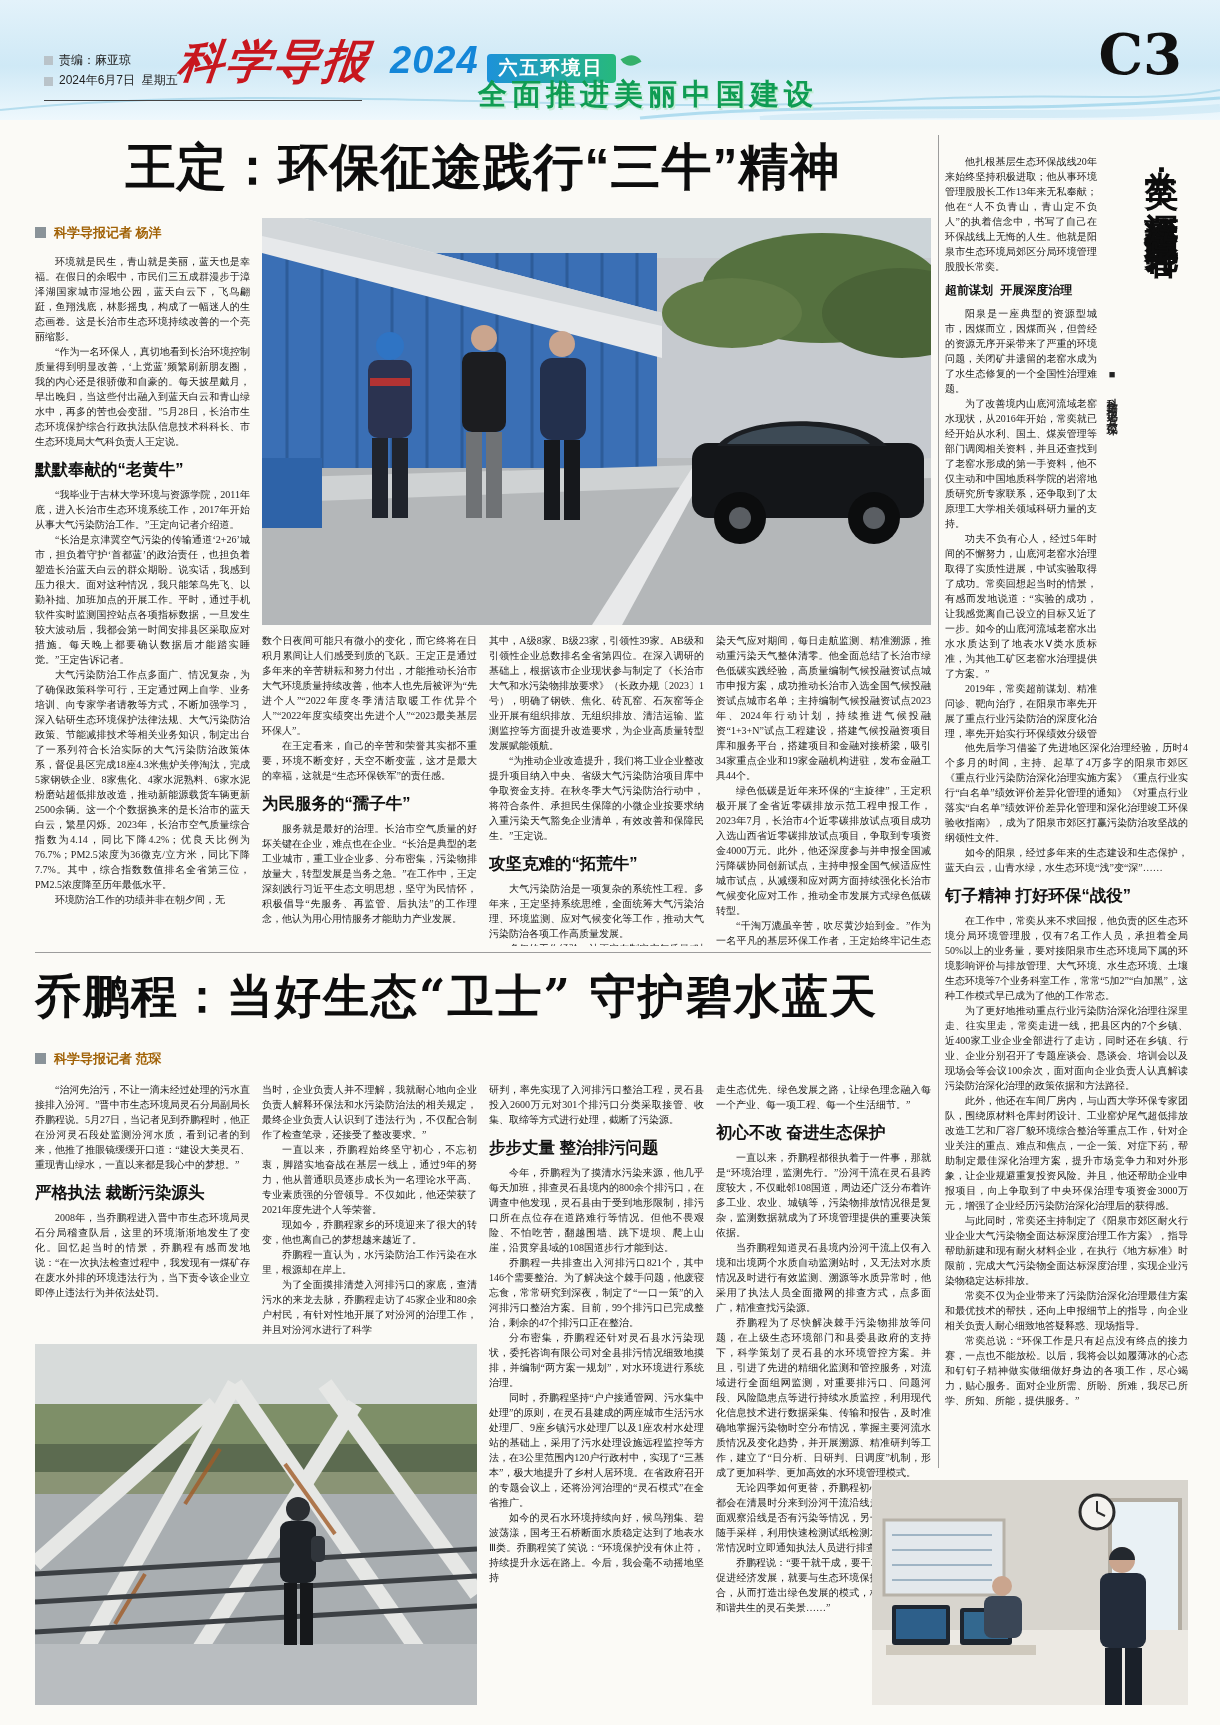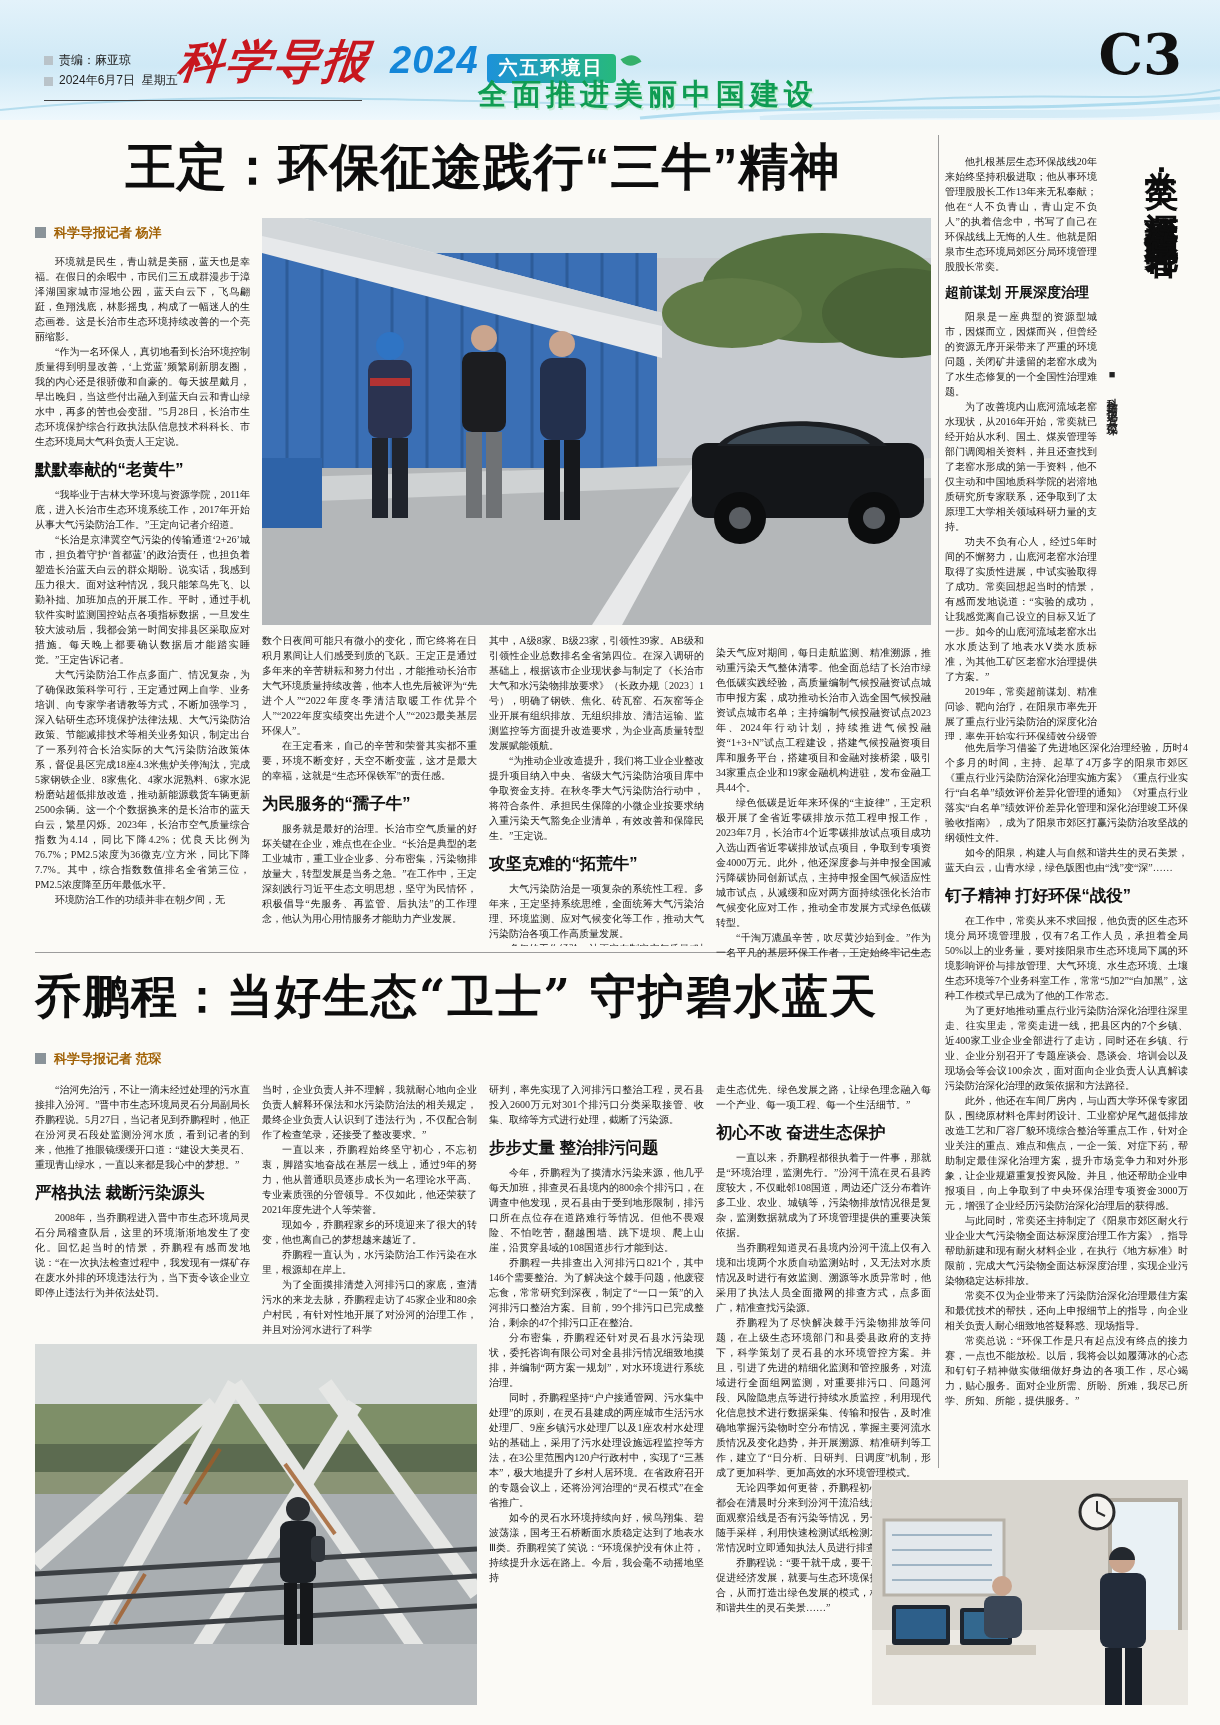--- a/index.html
+++ b/index.html
@@ -161,21 +161,21 @@
     <p class="bp">服务就是最好的治理。长治市空气质量的好坏关键在企业，难点也在企业。“长治是典型的老工业城市，重工业企业多、分布密集，污染物排放量大，转型发展是当务之急。”在工作中，王定深刻践行习近平生态文明思想，坚守为民情怀，积极倡导“先服务、再监管、后执法”的工作理念，他认为用心用情服务才能助力产业发展。</p>
 
   </div>
   <div class="col" style="left:489px;top:633px;width:215px;height:313px;">
     <p class="bp" style="text-indent:0;">其中，A级8家、B级23家，引领性39家。AB级和引领性企业总数排名全省第四位。在深入调研的基础上，根据该市企业现状参与制定了《长治市大气和水污染物排放要求》（长政办规〔2023〕1号），明确了钢铁、焦化、砖瓦窑、石灰窑等企业开展有组织排放、无组织排放、清洁运输、监测监控等方面提升改造要求，为企业高质量转型发展赋能领航。</p>
     <p class="bp">“为推动企业改造提升，我们将工业企业整改提升项目纳入中央、省级大气污染防治项目库中争取资金支持。在秋冬季大气污染防治行动中，将符合条件、承担民生保障的小微企业按要求纳入重污染天气豁免企业清单，有效改善和保障民生。”王定说。</p>
     <h3 class="sub">攻坚克难的“拓荒牛”</h3>
     <p class="bp">大气污染防治是一项复杂的系统性工程。多年来，王定坚持系统思维，全面统筹大气污染治理、环境监测、应对气候变化等工作，推动大气污染防治各项工作高质量发展。</p>
     <p class="bp">多年的工作经验，让王定在制定空气质量“时研判、日分析”制度时更加从容。在重污</p>
   </div>
-  <div class="col" style="left:716px;top:633px;width:215px;height:313px;margin-top:12px;">
+  <div class="col" style="left:716px;top:633px;width:215px;height:313px;">
     <p class="bp" style="text-indent:0;">染天气应对期间，每日走航监测、精准溯源，推动重污染天气整体清零。他全面总结了长治市绿色低碳实践经验，高质量编制气候投融资试点城市申报方案，成功推动长治市入选全国气候投融资试点城市名单；主持编制气候投融资试点2023年、2024年行动计划，持续推进气候投融资“1+3+N”试点工程建设，搭建气候投融资项目库和服务平台，搭建项目和金融对接桥梁，吸引34家重点企业和19家金融机构进驻，发布金融工具44个。</p>
     <p class="bp">绿色低碳是近年来环保的“主旋律”，王定积极开展了全省近零碳排放示范工程申报工作，2023年7月，长治市4个近零碳排放试点项目成功入选山西省近零碳排放试点项目，争取到专项资金4000万元。此外，他还深度参与并申报全国减污降碳协同创新试点，主持申报全国气候适应性城市试点，从减缓和应对两方面持续强化长治市气候变化应对工作，推动全市发展方式绿色低碳转型。</p>
     <p class="bp">“千淘万漉虽辛苦，吹尽黄沙始到金。”作为一名平凡的基层环保工作者，王定始终牢记生态铁军的初心和使命，勇挑重担、乐于奉献、踔厉奋发、笃定前行，为天蓝气净的美丽长治贡献新的更大力量！</p>
   </div>
 
   <div class="h2-qiao">乔鹏程：当好生态“卫士” 守护碧水蓝天</div>
   <div class="a2-byline byline">
     <span class="by-sq"></span><span>科学导报记者 范琛</span>
   </div>
 
@@ -243,29 +243,29 @@
         <rect x="276" y="192" width="14" height="26" rx="5" fill="#30353b"></rect>
       </g>
     </svg>
   </div>
 
   <div id="a3">
     <div class="a3-title">常奕：深耕环保领域的『先行者』</div>
     <div class="a3-byline">■ 科学导报记者 范琛</div>
     <div class="a3-narrow">
       <p class="bp">他扎根基层生态环保战线20年来始终坚持积极进取；他从事环境管理股股长工作13年来无私奉献；他在“人不负青山，青山定不负人”的执着信念中，书写了自己在环保战线上无悔的人生。他就是阳泉市生态环境局郊区分局环境管理股股长常奕。</p>
-      <h3 class="sub" style="font-size:14px;">超前谋划 开展深度治理</h3>
+      <h3 class="sub" style="font-size:12px;font-family:Liberation Mono, monospace;">超前谋划 开展深度治理</h3>
       <p class="bp">阳泉是一座典型的资源型城市，因煤而立，因煤而兴，但曾经的资源无序开采带来了严重的环境问题，关闭矿井遗留的老窑水成为了水生态修复的一个全国性治理难题。</p>
       <p class="bp">为了改善境内山底河流域老窑水现状，从2016年开始，常奕就已经开始从水利、国土、煤炭管理等部门调阅相关资料，并且还查找到了老窑水形成的第一手资料，他不仅主动和中国地质科学院的岩溶地质研究所专家联系，还争取到了太原理工大学相关领域科研力量的支持。</p>
       <p class="bp">功夫不负有心人，经过5年时间的不懈努力，山底河老窑水治理取得了实质性进展，中试实验取得了成功。常奕回想起当时的情景，有感而发地说道：“实验的成功，让我感觉离自己设立的目标又近了一步。如今的山底河流域老窑水出水水质达到了地表水Ⅴ类水质标准，为其他工矿区老窑水治理提供了方案。”</p>
       <p class="bp">2019年，常奕超前谋划、精准问诊、靶向治疗，在阳泉市率先开展了重点行业污染防治的深度化治理，率先开始实行环保绩效分级管控和“环保领跑者”制度。</p>
     </div>
     <div class="a3-wide">
       <p class="bp">他先后学习借鉴了先进地区深化治理经验，历时4个多月的时间，主持、起草了4万多字的阳泉市郊区《重点行业污染防治深化治理实施方案》《重点行业实行“白名单”绩效评价差异化管理的通知》《对重点行业落实“白名单”绩效评价差异化管理和深化治理竣工环保验收指南》，成为了阳泉市郊区打赢污染防治攻坚战的纲领性文件。</p>
-      <p class="bp">如今的阳泉，构建人与自然和谐共生的灵石美景，蓝天白云，山青水绿，绿色版图也由“浅”变“深”……</p>
+      <p class="bp">如今的阳泉，经过多年来的生态建设和生态保护，蓝天白云，山青水绿，水生态环境“浅”变“深”……</p>
       <h3 class="sub">钉子精神 打好环保“战役”</h3>
       <p class="bp">在工作中，常奕从来不求回报，他负责的区生态环境分局环境管理股，仅有7名工作人员，承担着全局50%以上的业务量，要对接阳泉市生态环境局下属的环境影响评价与排放管理、大气环境、水生态环境、土壤生态环境等7个业务科室工作，常常“5加2”“白加黑”，这种工作模式早已成为了他的工作常态。</p>
       <p class="bp">为了更好地推动重点行业污染防治深化治理往深里走、往实里走，常奕走进一线，把县区内的7个乡镇、近400家工业企业全部进行了走访，同时还在乡镇、行业、企业分别召开了专题座谈会、恳谈会、培训会以及现场会等会议100余次，面对面向企业负责人认真解读污染防治深化治理的政策依据和方法路径。</p>
       <p class="bp">此外，他还在车间厂房内，与山西大学环保专家团队，围绕原材料仓库封闭设计、工业窑炉尾气超低排放改造工艺和厂容厂貌环境综合整治等重点工作，针对企业关注的重点、难点和焦点，一企一策、对症下药，帮助制定最佳深化治理方案，提升市场竞争力和对外形象，让企业规避重复投资风险。并且，他还帮助企业申报项目，向上争取到了中央环保治理专项资金3000万元，增强了企业经历污染防治深化治理后的获得感。</p>
       <p class="bp">与此同时，常奕还主持制定了《阳泉市郊区耐火行业企业大气污染物全面达标深度治理工作方案》，指导帮助新建和现有耐火材料企业，在执行《地方标准》时限前，完成大气污染物全面达标深度治理，实现企业污染物稳定达标排放。</p>
       <p class="bp">常奕不仅为企业带来了污染防治深化治理最佳方案和最优技术的帮扶，还向上申报细节上的指导，向企业相关负责人耐心细致地答疑释惑、现场指导。</p>
       <p class="bp">常奕总说：“环保工作是只有起点没有终点的接力赛，一点也不能放松。以后，我将会以如履薄冰的心态和钉钉子精神做实做细做好身边的各项工作，尽心竭力，贴心服务。面对企业所需、所盼、所难，我尽己所学、所知、所能，提供服务。”</p>
     </div>
   </div>
 

